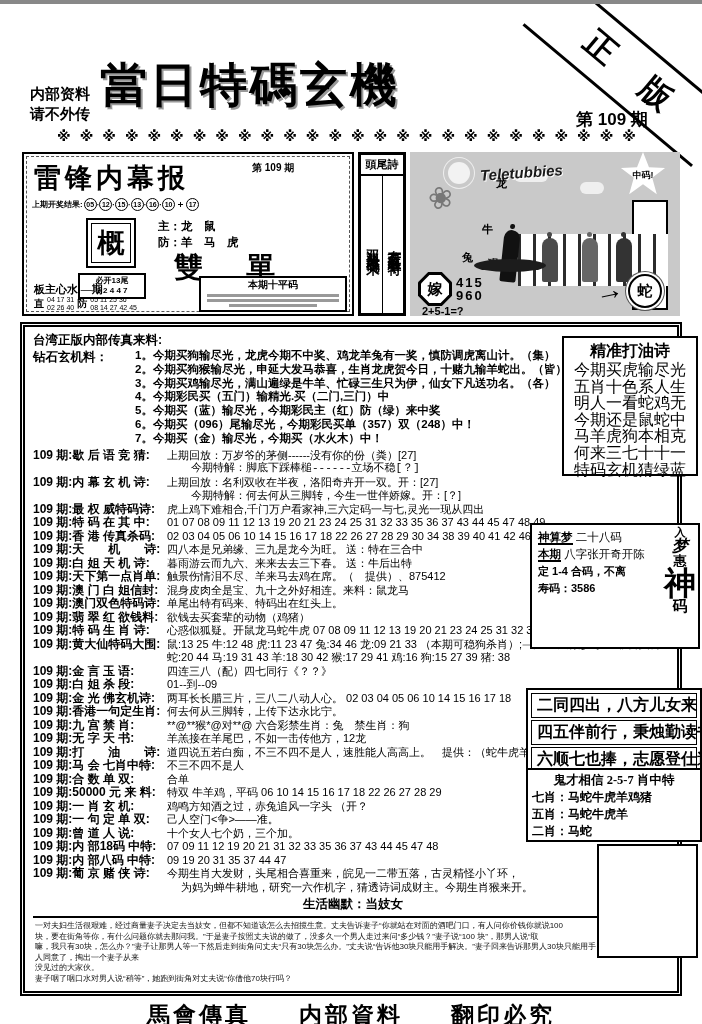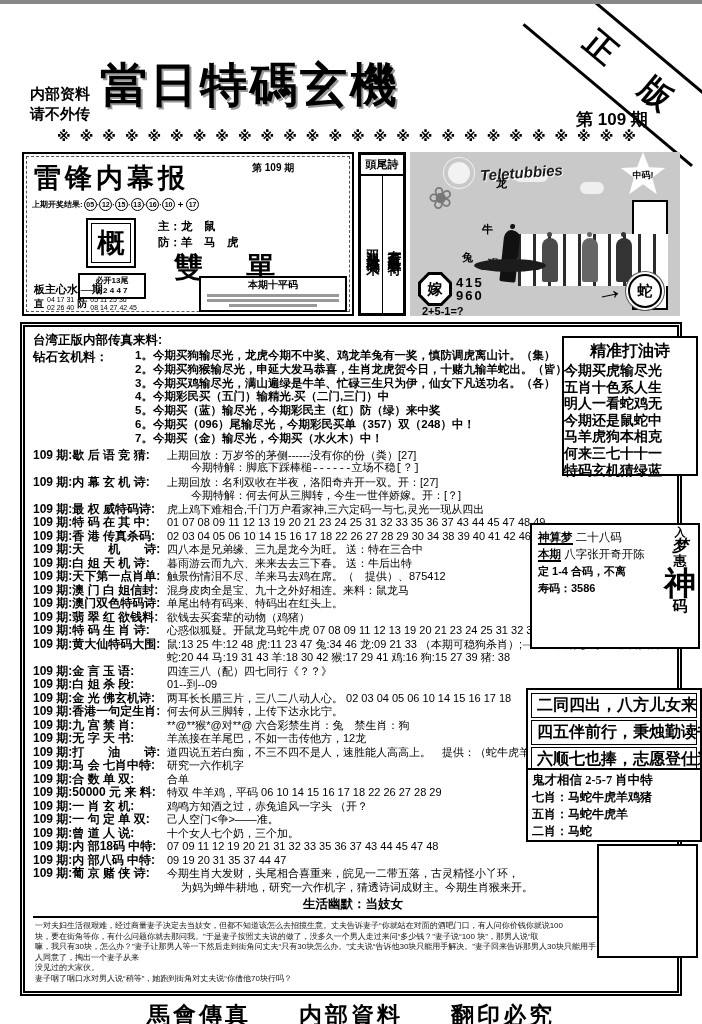--- a/index.html
+++ b/index.html
@@ -111,39 +111,39 @@
   .txt{font-size:11px;line-height:13.5px;}
   .tline{white-space:nowrap;}
   .humor{text-align:center;font-size:12.5px;font-weight:bold;margin-top:2px;}
   .joke{border-top:2px solid #000;margin-top:3px;padding:3px 4px 0 2px;width:585px;}
   .joke-line{font-size:8px;line-height:10.6px;color:#111;}
 
   
   .sbox{position:absolute;border:2px solid #000;background:#fff;}
   .oilbox{left:562px;top:332px;width:136px;height:140px;padding-top:3px;}
   .oil-title{text-align:center;font-size:16px;font-weight:900;font-family:"Liberation Serif",serif;}
-  .oil-line{text-align:left;font-size:14px;font-weight:bold;line-height:16.6px;white-space:nowrap;}
+  .oil-line{text-align:center;font-size:16px;font-weight:normal;line-height:16.6px;white-space:nowrap;}
 
   .shenbox{left:530px;top:519px;width:170px;height:126px;padding:4px 36px 0 6px;}
   .sh-row{font-size:11.5px;line-height:17px;white-space:nowrap;}
   .sh-row b{font-family:"Liberation Serif",serif;}
   .sh-row .boxed{border-bottom:2px solid #000;font-weight:900;}
   .sh-row.big{font-size:11px;font-weight:bold;}
   .sh-vert{position:absolute;right:2px;top:2px;width:32px;text-align:center;}
   .vch{font-family:"Liberation Serif",serif;font-weight:900;line-height:1;}
   .vch:nth-child(1){font-size:11px;} .vch:nth-child(2){font-size:16px;font-style:italic;}
   .vch:nth-child(3){font-size:13px;} .vch:nth-child(4){font-size:32px;}
   .vch:nth-child(5){font-size:15px;}
 
   .quatbox{left:526px;top:684px;width:176px;height:104px;padding:1px;}
   .q-row{border:1.5px solid #000;margin:2px;padding:1px 5px;display:flex;justify-content:space-between;
          font-size:16px;font-weight:bold;white-space:nowrap;}
 
   .ghostbox{left:526px;top:764px;width:176px;height:74px;padding:2px 4px;}
-  .ghost-title{font-size:12.5px;font-weight:900;font-family:"Liberation Serif",serif;white-space:nowrap;}
+  .ghost-title{text-align:center;font-size:12.5px;font-weight:900;font-family:"Liberation Serif",serif;white-space:nowrap;}
   .g-line{font-size:12px;font-weight:bold;line-height:17px;white-space:nowrap;}
 
   .emptybox{left:597px;top:840px;width:101px;height:114px;}
 
   
   .footer{position:absolute;left:0;top:996px;width:702px;display:flex;justify-content:center;gap:48px;}
   .f-item{font-family:"Liberation Serif","DejaVu Serif",serif;font-size:23px;font-weight:900;letter-spacing:3px;}
 </style>
 </head>
 <body>
@@ -380,21 +380,21 @@
         </div>
         <div class="row" data-interactable="false">
           <span class="lbl" data-interactable="false">109 期:打　　油　　诗:</span>
           <div class="txt" data-interactable="false">
             <div class="tline" data-interactable="false">道四说五若白痴，不三不四不是人，速胜能人高高上。　提供：（蛇牛虎羊鸡猪）</div>
           </div>
         </div>
         <div class="row" data-interactable="false">
           <span class="lbl" data-interactable="false">109 期:马 会 七肖中特:</span>
           <div class="txt" data-interactable="false">
-            <div class="tline" data-interactable="false">研究一六作机字</div>
+            <div class="tline" data-interactable="false">不三不四不是人</div>
           </div>
         </div>
         <div class="row" data-interactable="false">
           <span class="lbl" data-interactable="false">109 期:合 数 单 双:</span>
           <div class="txt" data-interactable="false">
             <div class="tline" data-interactable="false">合单</div>
           </div>
         </div>
         <div class="row" data-interactable="false">
           <span class="lbl" data-interactable="false">109 期:50000 元 来 料:</span>

